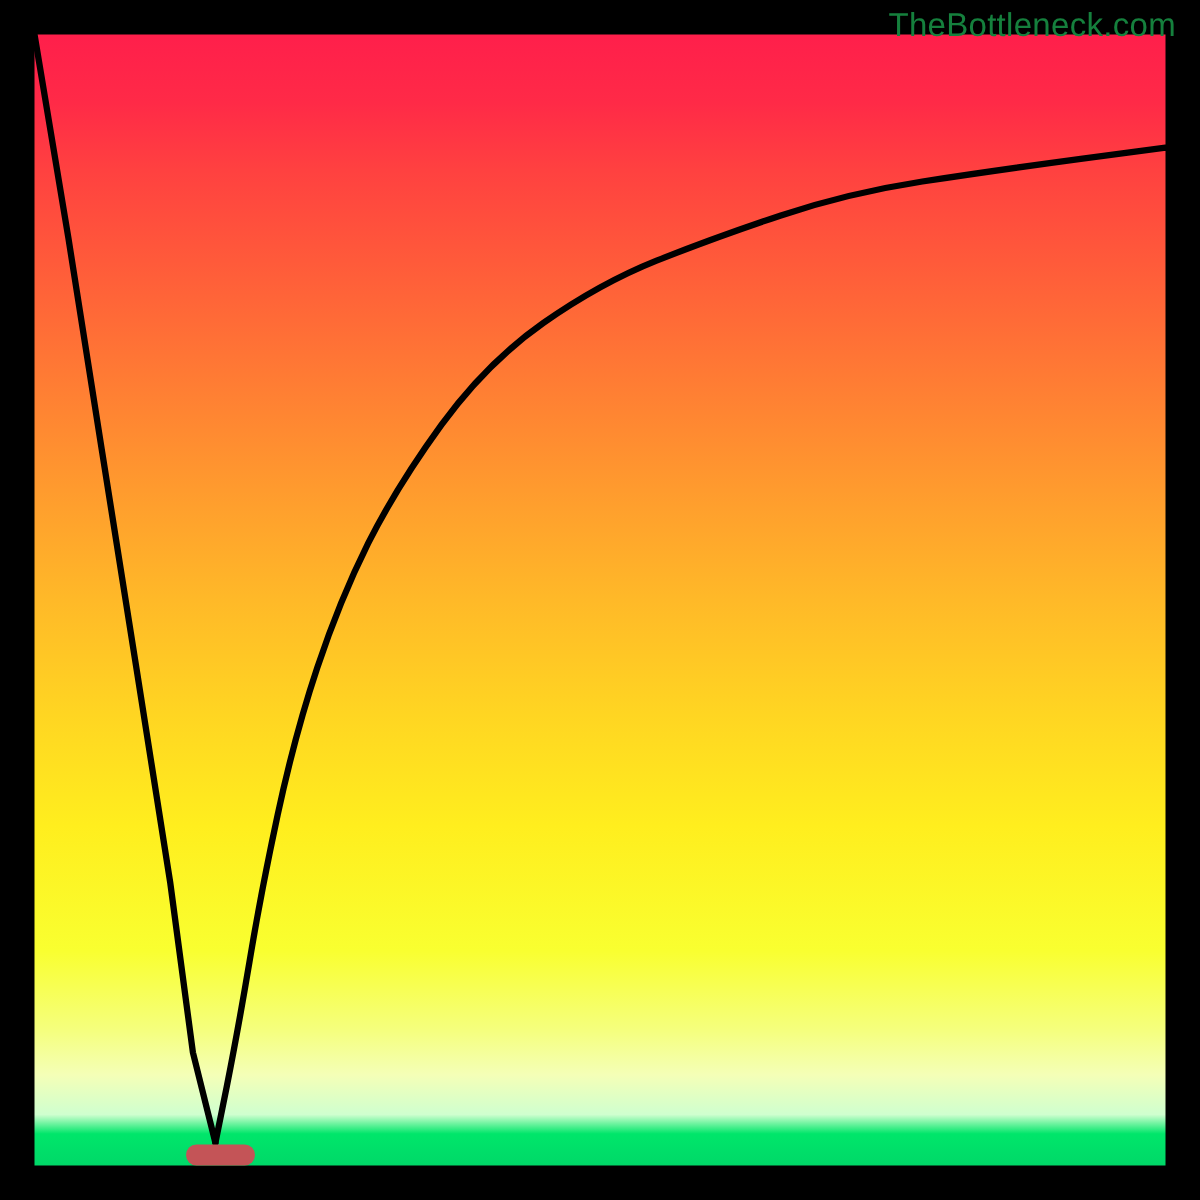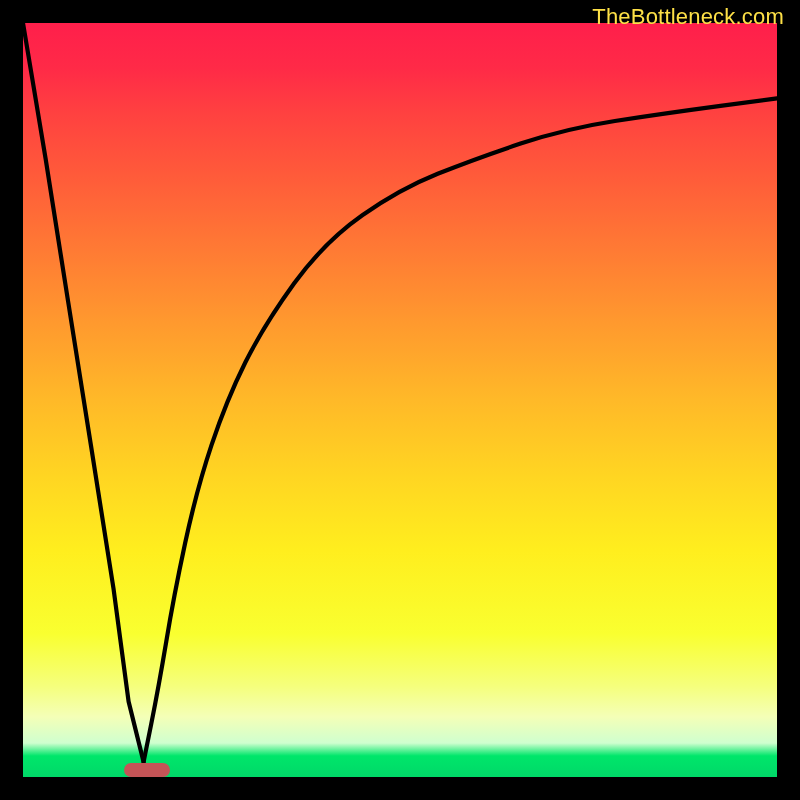--- a/index.html
+++ b/index.html
@@ -40,21 +40,21 @@
       #00e66a 97.2%,
       #00d868 100%
     );
   }
   .watermark {
     position: absolute;
     top: 4px;
     right: 16px;
     font-family: Arial, Helvetica, sans-serif;
     font-size: 22px;
-    color: #fde047;
+    color: #15803d;
     letter-spacing: 0.2px;
   }
   svg.curve {
     position: absolute;
     left: 0;
     top: 0;
     width: 754px;
     height: 754px;
     overflow: visible;
   }

